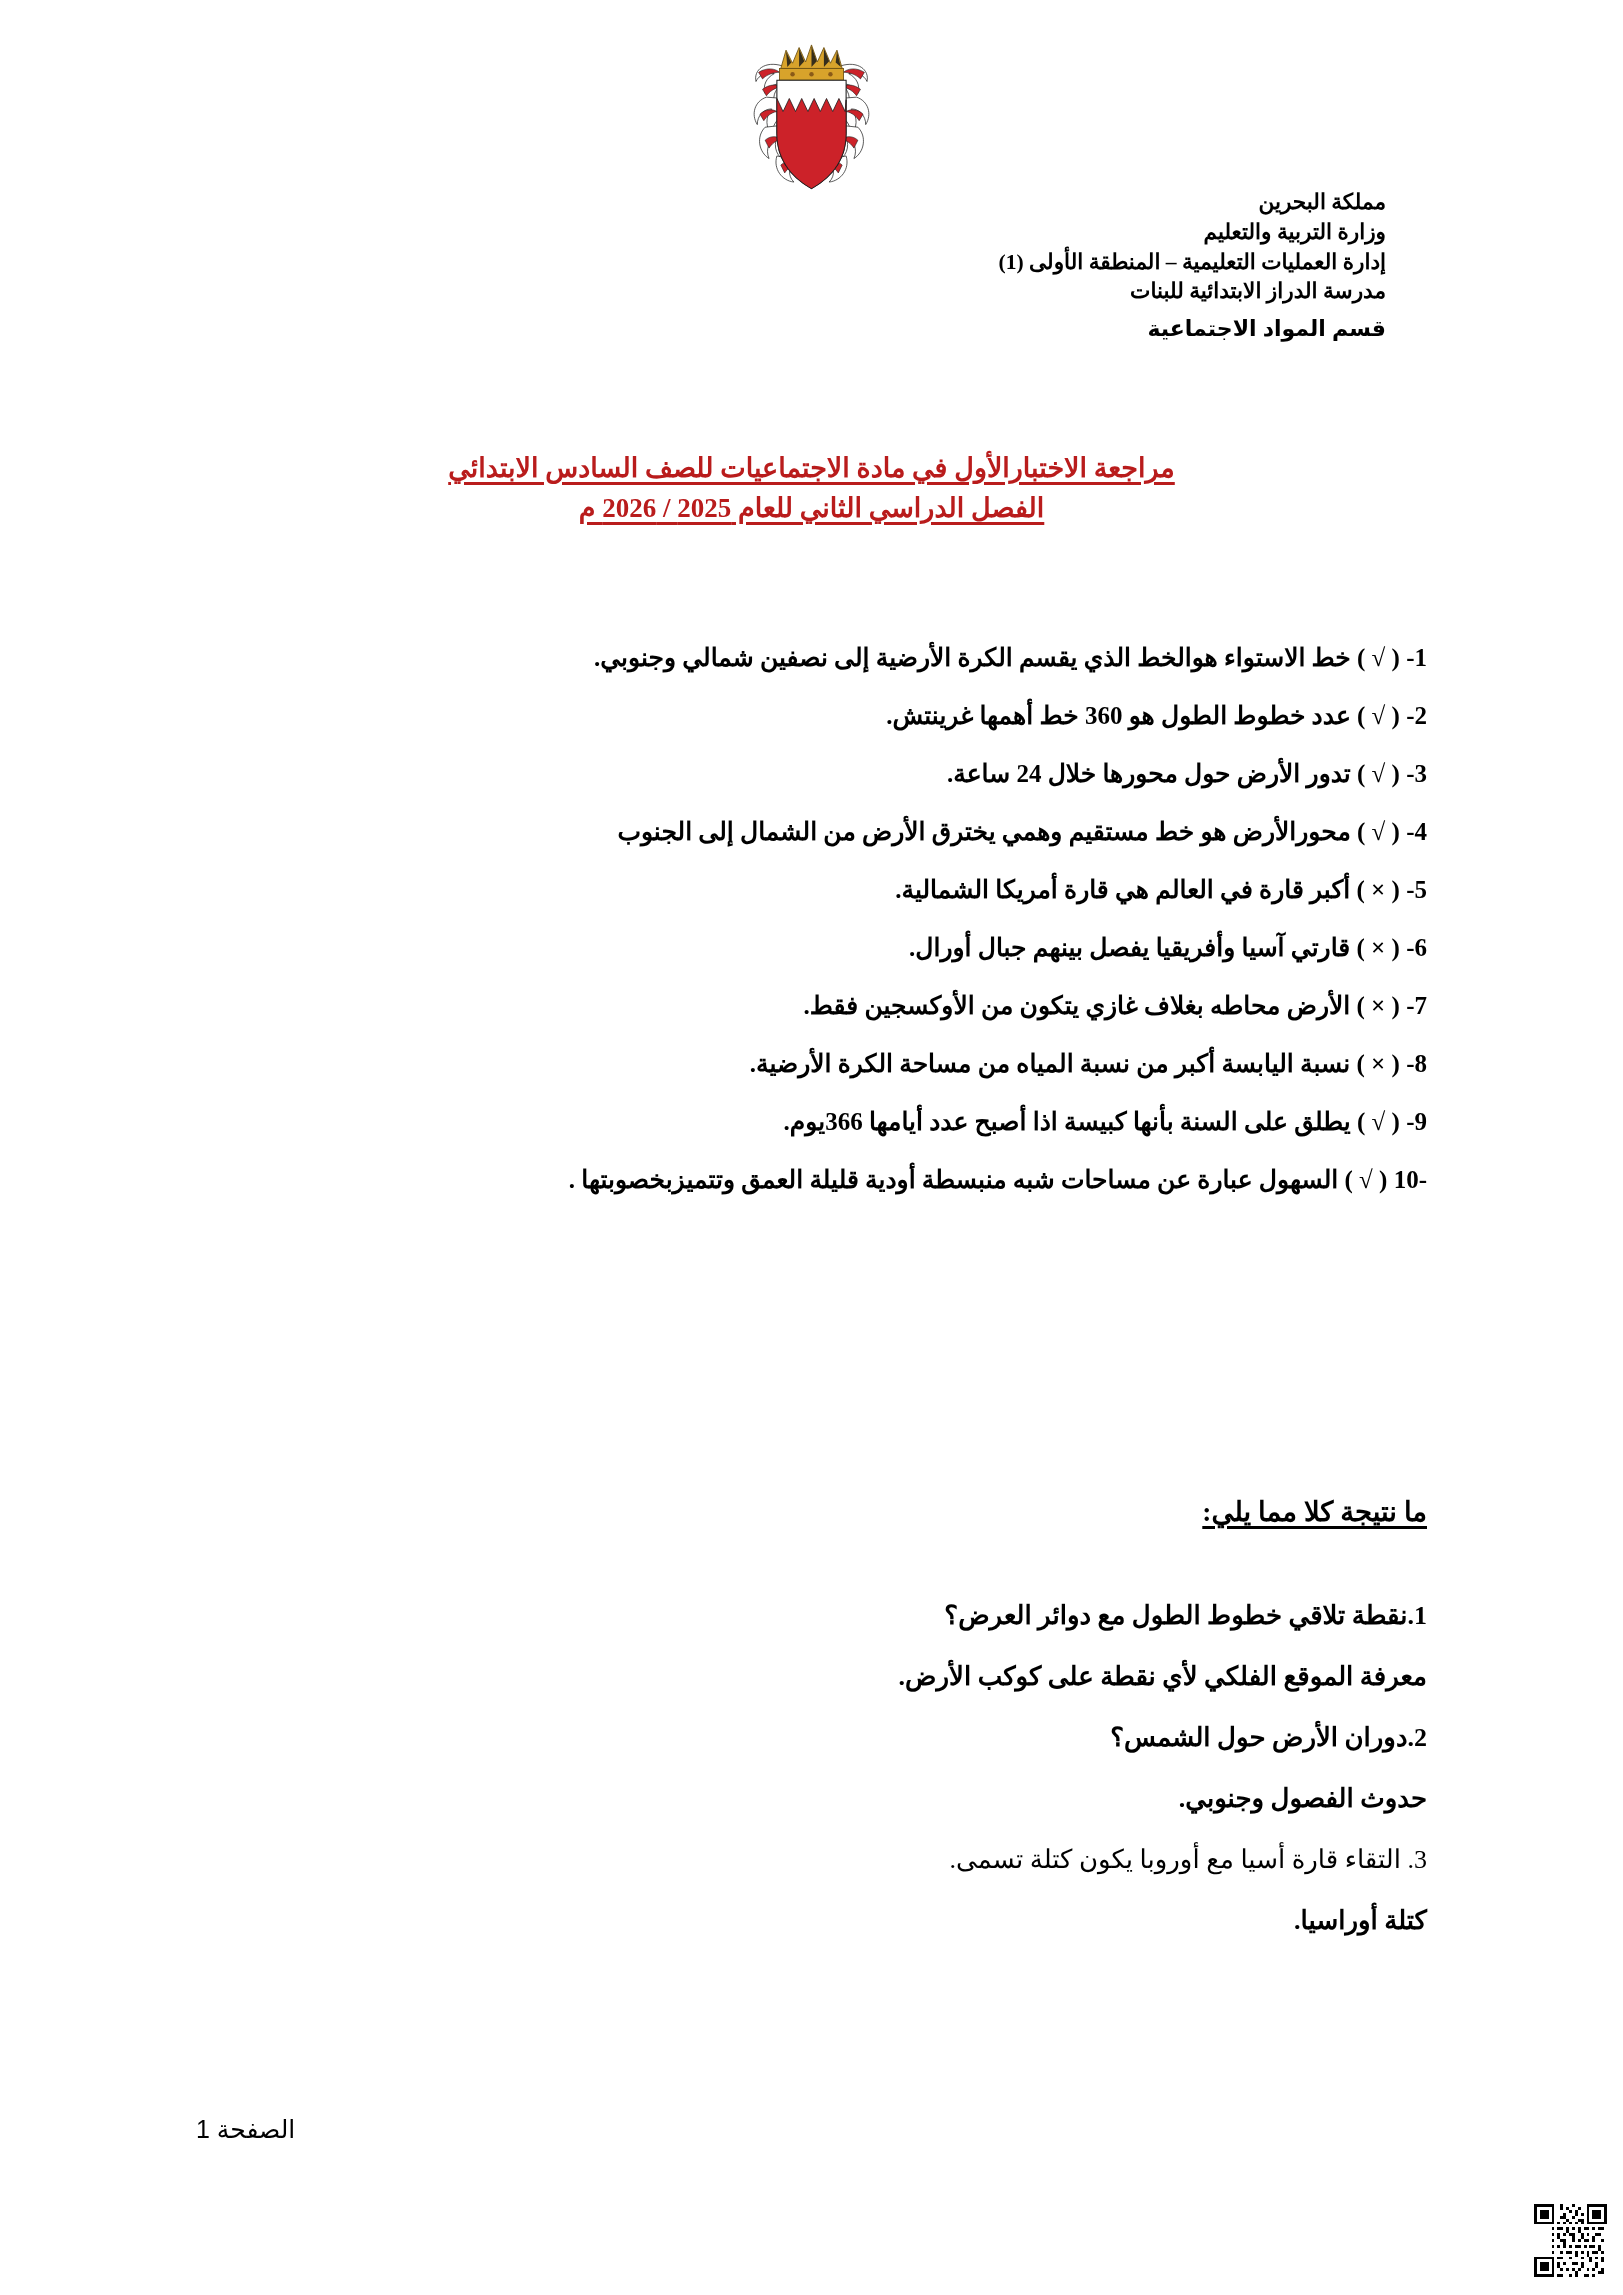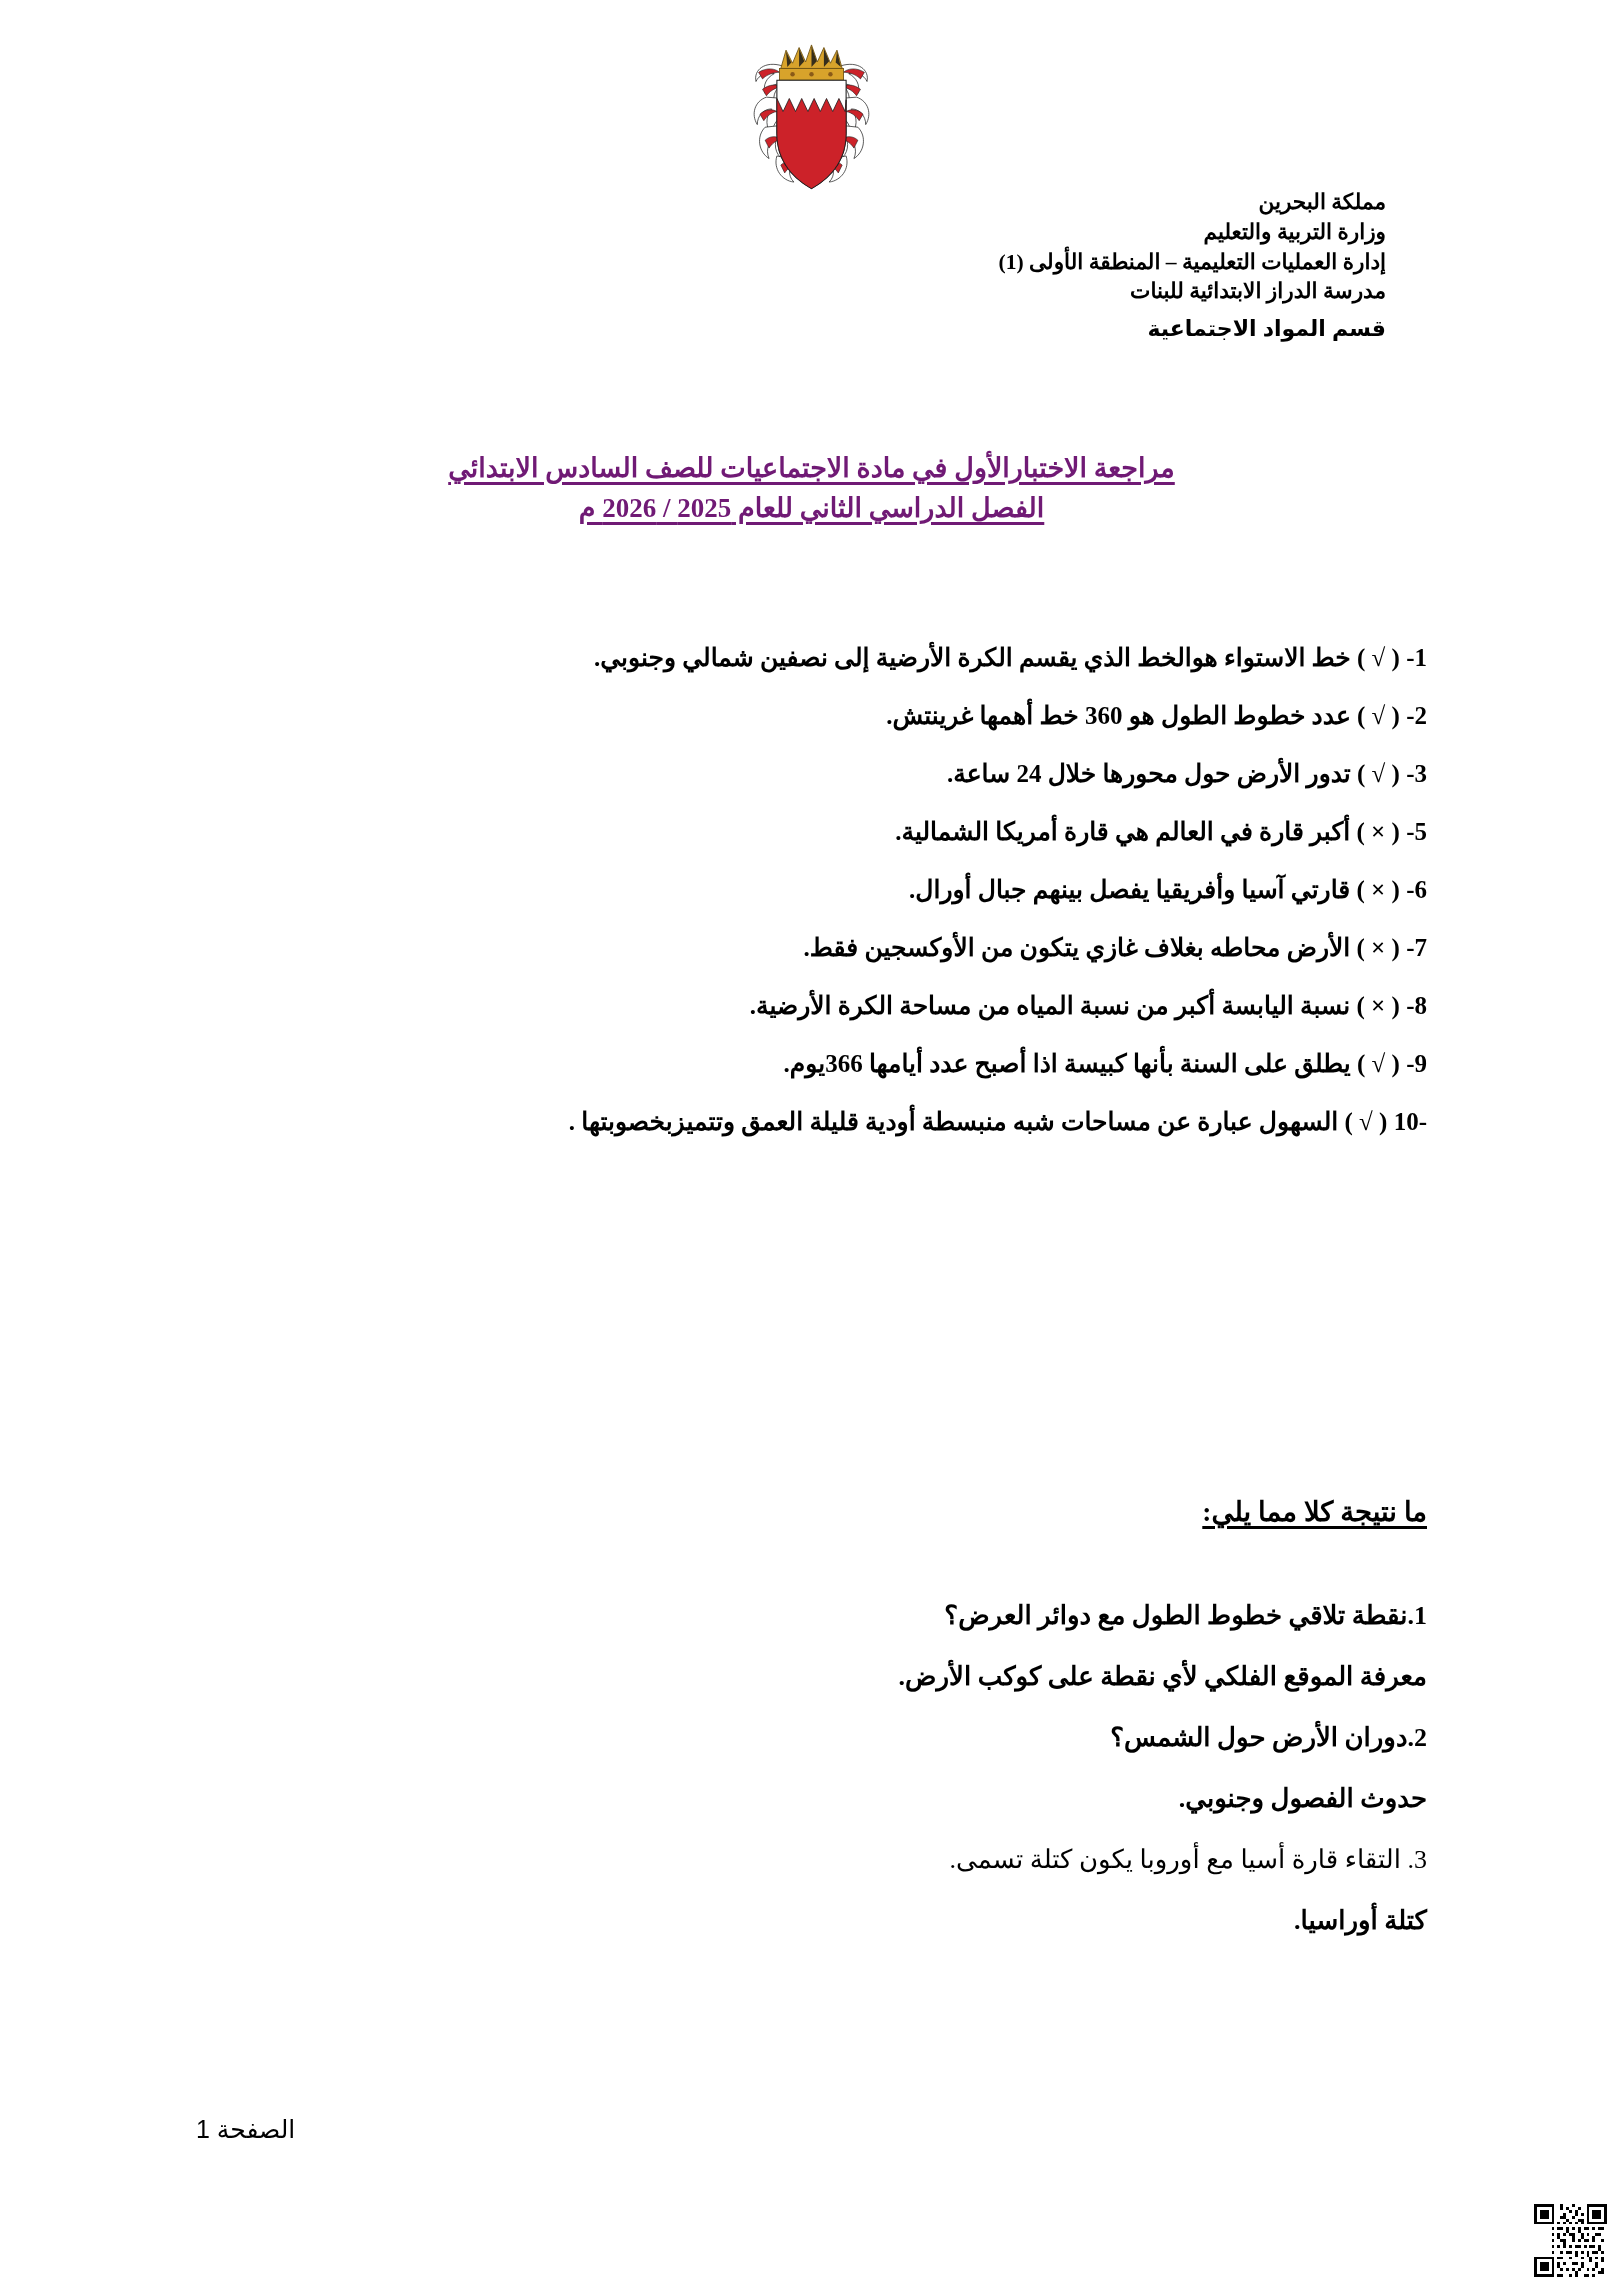--- a/index.html
+++ b/index.html
@@ -66,21 +66,21 @@
     position: absolute;
     top: 452px;
     left: 0;
     right: 0;
     text-align: center;
   }
   .title-line {
     font-family: "Liberation Serif", "DejaVu Serif", serif;
     font-weight: 700;
     font-size: 27px;
-    color: #701a75;
+    color: #b91c1c;
     display: inline-block;
     text-decoration: underline;
     text-decoration-thickness: 2.6px;
     text-underline-offset: 4.6px;
     white-space: nowrap;
   }
   .title-line2 {
     margin-top: 7.9px;
   }
 
@@ -217,20 +217,25 @@
     </div>
     <div class="tf-item">
       <span>2-</span>
       <span class="mark-box">( √ )</span>
       <span>عدد خطوط الطول هو 360 خط أهمها غرينتش.</span>
     </div>
     <div class="tf-item">
       <span>3-</span>
       <span class="mark-box">( √ )</span>
       <span>تدور الأرض حول محورها خلال 24 ساعة.</span>
+    </div>
+    <div class="tf-item">
+      <span>4-</span>
+      <span class="mark-box">( √ )</span>
+      <span>محورالأرض هو خط مستقيم وهمي يخترق الأرض من الشمال إلى الجنوب</span>
     </div>
     <div class="tf-item">
       <span>5-</span>
       <span class="mark-box">( × )</span>
       <span>أكبر قارة في العالم هي قارة أمريكا الشمالية.</span>
     </div>
     <div class="tf-item">
       <span>6-</span>
       <span class="mark-box">( × )</span>
       <span>قارتي آسيا وأفريقيا يفصل بينهم جبال أورال.</span>

